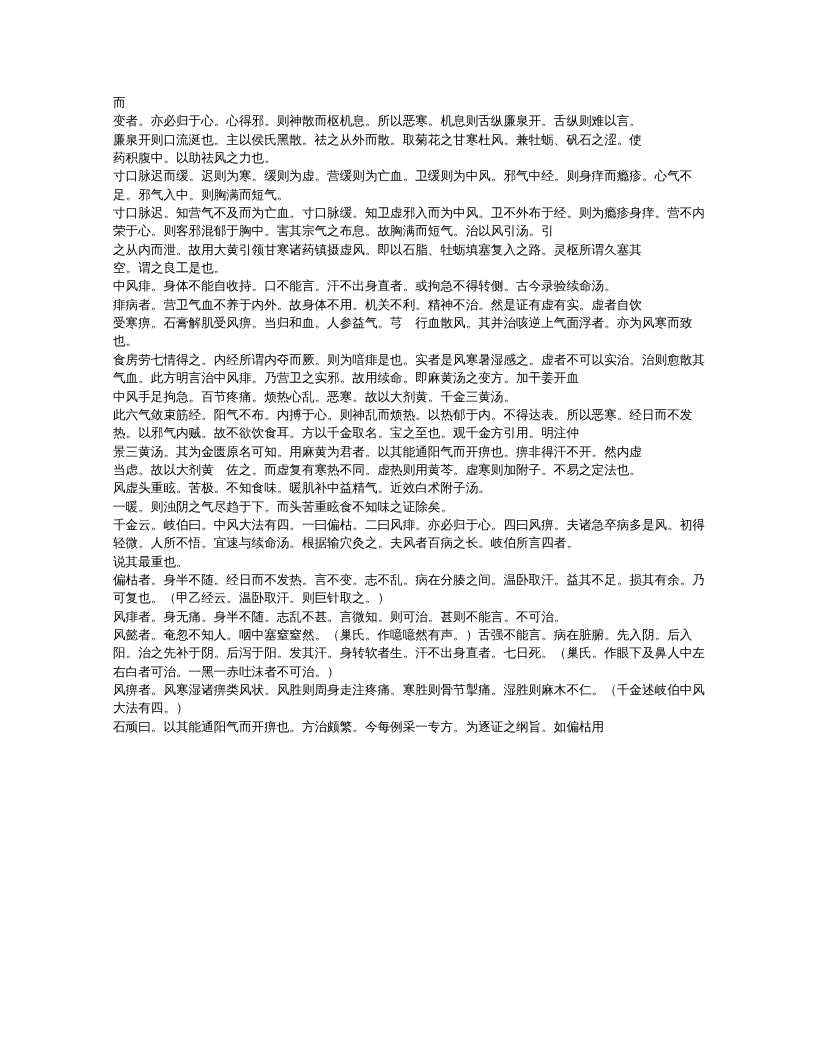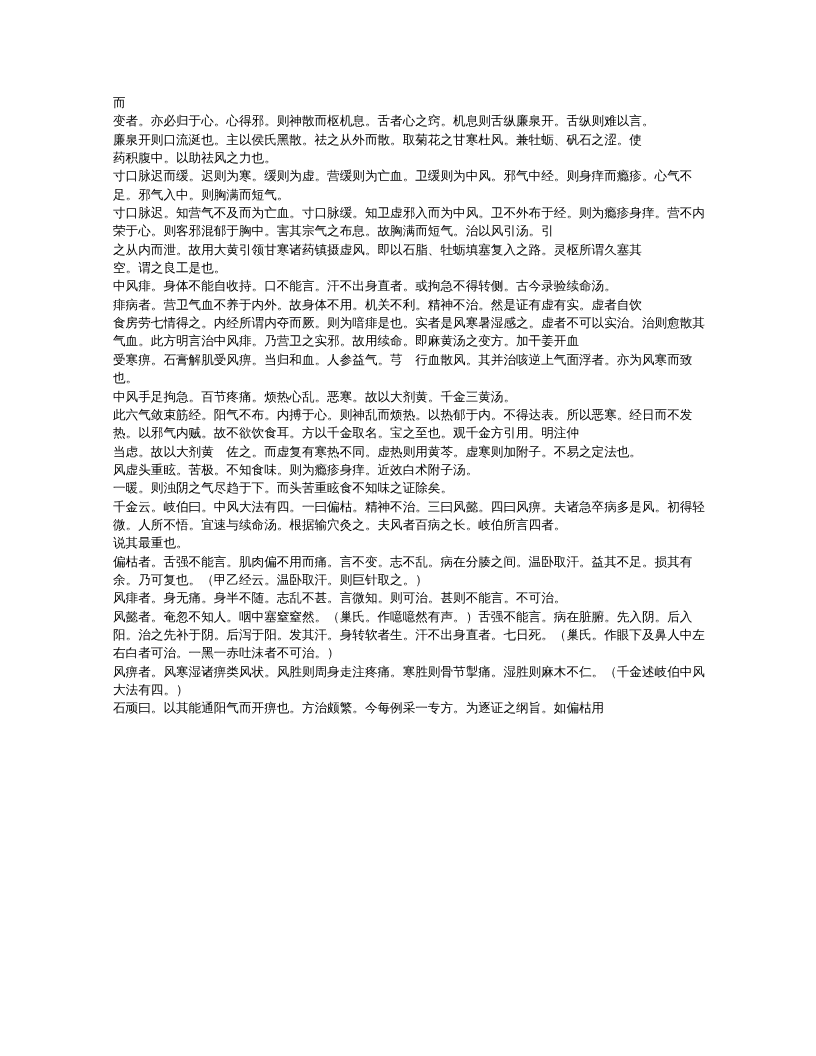--- a/index.html
+++ b/index.html
@@ -36,37 +36,38 @@
     white-space: pre-wrap;
     letter-spacing: 0;
   }
 </style>
 </head>
 <body>
 
 <div id="page">
   <div id="text-column">
     <p class="para">而</p>
-    <p class="para">变者。亦必归于心。心得邪。则神散而枢机息。舌者心之窍。机息则舌纵廉泉开。舌纵则难以言。</p>
+    <p class="para">变者。亦必归于心。心得邪。则神散而枢机息。所以恶寒。机息则舌纵廉泉开。舌纵则难以言。</p>
     <p class="para">廉泉开则口流涎也。主以侯氏黑散。祛之从外而散。取菊花之甘寒杜风。兼牡蛎、矾石之涩。使</p>
     <p class="para">药积腹中。以助祛风之力也。</p>
     <p class="para">寸口脉迟而缓。迟则为寒。缓则为虚。营缓则为亡血。卫缓则为中风。邪气中经。则身痒而瘾疹。心气不足。邪气入中。则胸满而短气。</p>
     <p class="para">寸口脉迟。知营气不及而为亡血。寸口脉缓。知卫虚邪入而为中风。卫不外布于经。则为瘾疹身痒。营不内荣于心。则客邪混郁于胸中。害其宗气之布息。故胸满而短气。治以风引汤。引</p>
     <p class="para">之从内而泄。故用大黄引领甘寒诸药镇摄虚风。即以石脂、牡蛎填塞复入之路。灵枢所谓久塞其</p>
     <p class="para">空。谓之良工是也。</p>
     <p class="para">中风痱。身体不能自收持。口不能言。汗不出身直者。或拘急不得转侧。古今录验续命汤。</p>
     <p class="para">痱病者。营卫气血不养于内外。故身体不用。机关不利。精神不治。然是证有虚有实。虚者自饮</p>
+    <p class="para">受寒痹。石膏解肌受风痹。当归和血。人参益气。芎　行血散风。其并治咳逆上气面浮者。亦为风寒而致也。</p>
     <p class="para">食房劳七情得之。内经所谓内夺而厥。则为喑痱是也。实者是风寒暑湿感之。虚者不可以实治。治则愈散其气血。此方明言治中风痱。乃营卫之实邪。故用续命。即麻黄汤之变方。加干姜开血</p>
-    <p class="para">受寒痹。石膏解肌受风痹。当归和血。人参益气。芎　行血散风。其并治咳逆上气面浮者。亦为风寒而致也。</p>
     <p class="para">中风手足拘急。百节疼痛。烦热心乱。恶寒。故以大剂黄。千金三黄汤。</p>
     <p class="para">此六气敛束筋经。阳气不布。内搏于心。则神乱而烦热。以热郁于内。不得达表。所以恶寒。经日而不发热。以邪气内贼。故不欲饮食耳。方以千金取名。宝之至也。观千金方引用。明注仲</p>
+    <p class="para">景三黄汤。其为金匮原名可知。用麻黄为君者。以其能通阳气而开痹也。痹非得汗不开。然内虚</p>
     <p class="para">当虑。故以大剂黄　佐之。而虚复有寒热不同。虚热则用黄芩。虚寒则加附子。不易之定法也。</p>
-    <p class="para">风虚头重眩。苦极。不知食味。则为瘾疹身痒。近效白术附子汤。</p>
+    <p class="para">风虚头重眩。苦极。不知食味。暖肌补中益精气。近效白术附子汤。</p>
     <p class="para">一暖。则浊阴之气尽趋于下。而头苦重眩食不知味之证除矣。</p>
-    <p class="para">千金云。岐伯曰。中风大法有四。一曰偏枯。精神不治。三曰风懿。四曰风痹。夫诸急卒病多是风。初得轻微。人所不悟。宜速与续命汤。根据输穴灸之。夫风者百病之长。岐伯所言四者。</p>
+    <p class="para">千金云。岐伯曰。中风大法有四。一曰偏枯。二曰风痱。亦必归于心。四曰风痹。夫诸急卒病多是风。初得轻微。人所不悟。宜速与续命汤。根据输穴灸之。夫风者百病之长。岐伯所言四者。</p>
     <p class="para">说其最重也。</p>
-    <p class="para">偏枯者。舌强不能言。肌肉偏不用而痛。言不变。志不乱。病在分腠之间。温卧取汗。益其不足。损其有余。乃可复也。（甲乙经云。温卧取汗。则巨针取之。）</p>
+    <p class="para">偏枯者。身半不随。经日而不发热。言不变。志不乱。病在分腠之间。温卧取汗。益其不足。损其有余。乃可复也。（甲乙经云。温卧取汗。则巨针取之。）</p>
     <p class="para">风痱者。身无痛。身半不随。志乱不甚。言微知。则可治。甚则不能言。不可治。</p>
     <p class="para">风懿者。奄忽不知人。咽中塞窒窒然。（巢氏。作噫噫然有声。）舌强不能言。病在脏腑。先入阴。后入阳。治之先补于阴。后泻于阳。发其汗。身转软者生。汗不出身直者。七日死。（巢氏。作眼下及鼻人中左右白者可治。一黑一赤吐沫者不可治。）</p>
     <p class="para">风痹者。风寒湿诸痹类风状。风胜则周身走注疼痛。寒胜则骨节掣痛。湿胜则麻木不仁。（千金述岐伯中风大法有四。）</p>
     <p class="para">石顽曰。以其能通阳气而开痹也。方治颇繁。今每例采一专方。为逐证之纲旨。如偏枯用</p>
   </div>
 </div>
 
 </body></html>

